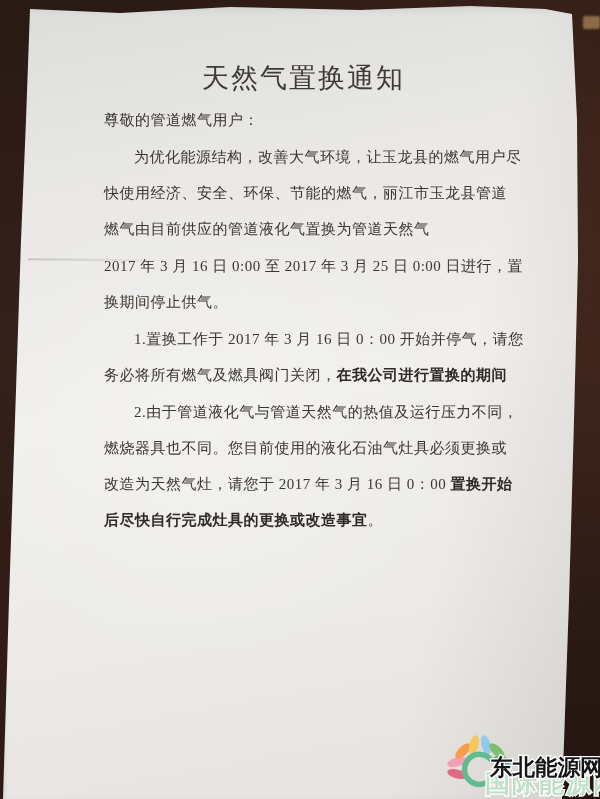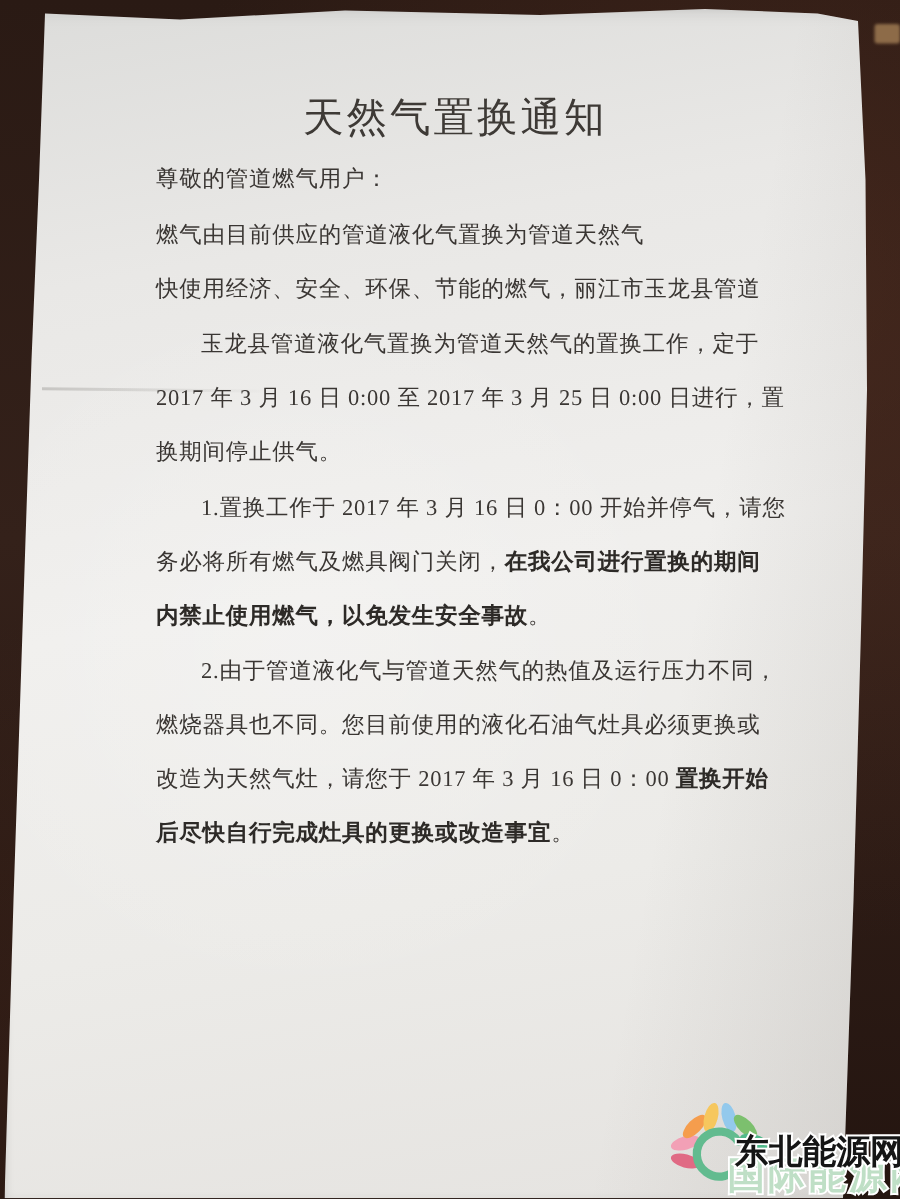--- a/index.html
+++ b/index.html
@@ -80,32 +80,31 @@
 
 <div class="paper">
   <div class="crease"></div>
   <div class="doc">
     <div class="title">天然气置换通知</div>
     <div>
         <div class="para">
           <div class="line last"><span class="seg">尊敬的管道燃气用户：</span></div>
         </div>
         <div class="para">
+          <div class="line indent"><span class="seg">为优化能源结构，改善大气环境，让玉龙县的燃气用户尽</span></div>
+          <div class="line"><span class="seg">快使用经济、安全、环保、节能的燃气，丽江市玉龙县管道</span></div>
           <div class="line last"><span class="seg">燃气由目前供应的管道液化气置换为管道天然气</span></div>
-          <div class="line"><span class="seg">快使用经济、安全、环保、节能的燃气，丽江市玉龙县管道</span></div>
         </div>
         <div class="para">
-          <div class="line indent"><span class="seg">玉龙县管道液化气置换为管道天然气的置换工作，定于</span></div>
           <div class="line"><span class="seg">2017 年 3 月 16 日 0:00 至 2017 年 3 月 25 日 0:00 日进行，置</span></div>
           <div class="line last"><span class="seg">换期间停止供气。</span></div>
         </div>
         <div class="para">
           <div class="line indent"><span class="seg">1.置换工作于 2017 年 3 月 16 日 0：00 开始并停气，请您</span></div>
           <div class="line"><span class="seg">务必将所有燃气及燃具阀门关闭，</span><span class="seg bold">在我公司进行置换的期间</span></div>
-          <div class="line last"><span class="seg bold">内禁止使用燃气，以免发生安全事故</span><span class="seg">。</span></div>
         </div>
         <div class="para">
           <div class="line indent"><span class="seg">2.由于管道液化气与管道天然气的热值及运行压力不同，</span></div>
           <div class="line"><span class="seg">燃烧器具也不同。您目前使用的液化石油气灶具必须更换或</span></div>
           <div class="line"><span class="seg">改造为天然气灶，请您于 2017 年 3 月 16 日 0：00 </span><span class="seg bold">置换开始</span></div>
           <div class="line last"><span class="seg bold">后尽快自行完成灶具的更换或改造事宜</span><span class="seg">。</span></div>
         </div>
       </div>
   </div>
 </div>

